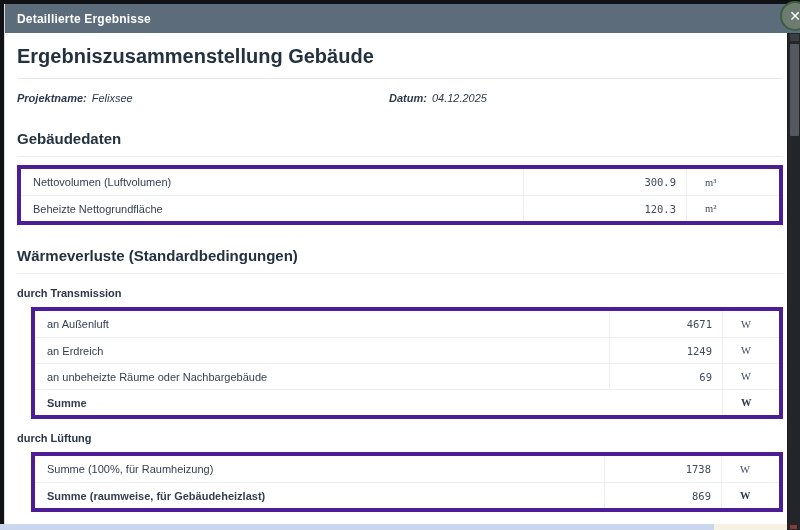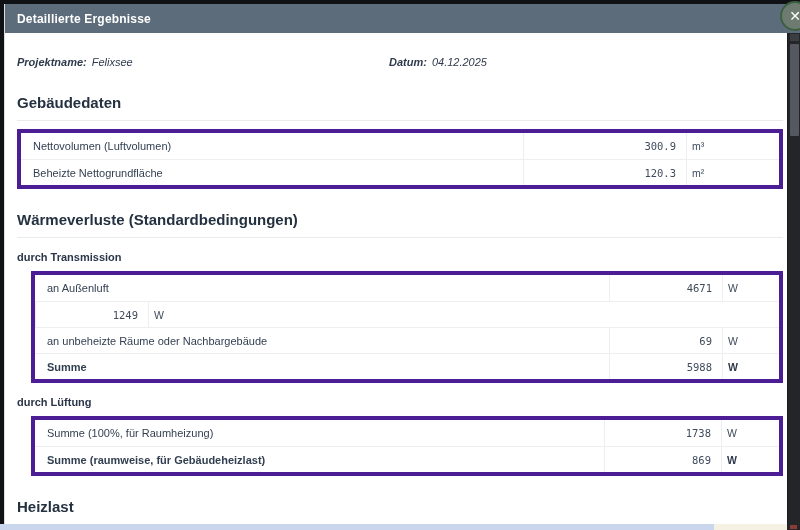--- a/index.html
+++ b/index.html
@@ -43,23 +43,23 @@
   h3.subsection { font-size:11px; font-weight:bold; color:#2b3648; margin-top:13px; }
 
   .tbl { border:4px solid #4c1d95; margin-top:8px; }
   .tbl.indent { margin-left:14px; }
   .tr { display:flex; height:26px; align-items:center; font-size:11px; color:#323f50; }
   .tr + .tr { border-top:1px solid #eceef1; }
   .c-label { flex:1; padding-left:12px; white-space:nowrap; overflow:hidden; }
   .c-val { text-align:right; padding-right:10px; border-left:1px solid #eceef1; align-self:stretch;
            display:flex; align-items:center; justify-content:flex-end;
            font-family:"DejaVu Sans Mono", monospace; font-size:10.5px; color:#3f4b5c; }
-  .c-unit { padding-left:5px; border-left:1px solid #eceef1; align-self:stretch;
+  .c-unit { padding-left:18px; border-left:1px solid #eceef1; align-self:stretch;
             display:flex; align-items:center;
-            font-family:Liberation Sans, sans-serif; font-size:10.5px; color:#3f4b5c; }
+            font-family:Liberation Serif, serif; font-size:10.5px; color:#3f4b5c; }
 
   .t1 .c-val { width:163px; } .t1 .c-unit { width:93px; }
   .t2 .c-val { width:113px; } .t2 .c-unit { width:57px; }
   .t3 .c-val { width:117px; } .t3 .c-unit { width:58px; }
 
   .tr.bold .c-label { font-weight:bold; }
   .tr.bold .c-unit  { font-weight:bold; color:#2e3a4c; }
 
   .mt-gap  { margin-top:14px; }
   .mt-big  { margin-top:20px; }
@@ -78,20 +78,21 @@
     <div class="titlebar">
       <span class="titlebar-text">Detaillierte Ergebnisse</span>
       <div class="close-btn">
         <span>✕</span>
       </div>
     </div>
 
     <div class="body-area">
       <div class="content">
 
+        <h1 class="page-title">Ergebniszusammenstellung Gebäude</h1>
 
         <div class="meta-row">
           <span class="meta-project">
             <span class="meta-label">Projektname:</span><span class="meta-value">Felixsee</span>
           </span>
           <span class="meta-date">
             <span class="meta-label">Datum:</span><span class="meta-value">04.12.2025</span>
           </span>
         </div>
 
@@ -112,31 +113,31 @@
         <h2 class="section mt-big">Wärmeverluste (Standardbedingungen)</h2>
 
         <h3 class="subsection">durch Transmission</h3>
         <div class="tbl t2 indent">
           <div class="tr">
             <div class="c-label">an Außenluft</div>
             <div class="c-val">4671</div>
             <div class="c-unit">W</div>
           </div>
           <div class="tr">
+            <div class="c-label">an Erdreich</div>
             <div class="c-val">1249</div>
             <div class="c-unit">W</div>
           </div>
           <div class="tr">
             <div class="c-label">an unbeheizte Räume oder Nachbargebäude</div>
             <div class="c-val">69</div>
             <div class="c-unit">W</div>
           </div>
           <div class="tr bold">
             <div class="c-label">Summe</div>
-            <div class="c-val">5988</div>
             <div class="c-unit">W</div>
           </div>
         </div>
 
         <h3 class="subsection mt-gap">durch Lüftung</h3>
         <div class="tbl t3 indent">
           <div class="tr">
             <div class="c-label">Summe (100%, für Raumheizung)</div>
             <div class="c-val">1738</div>
             <div class="c-unit">W</div>

